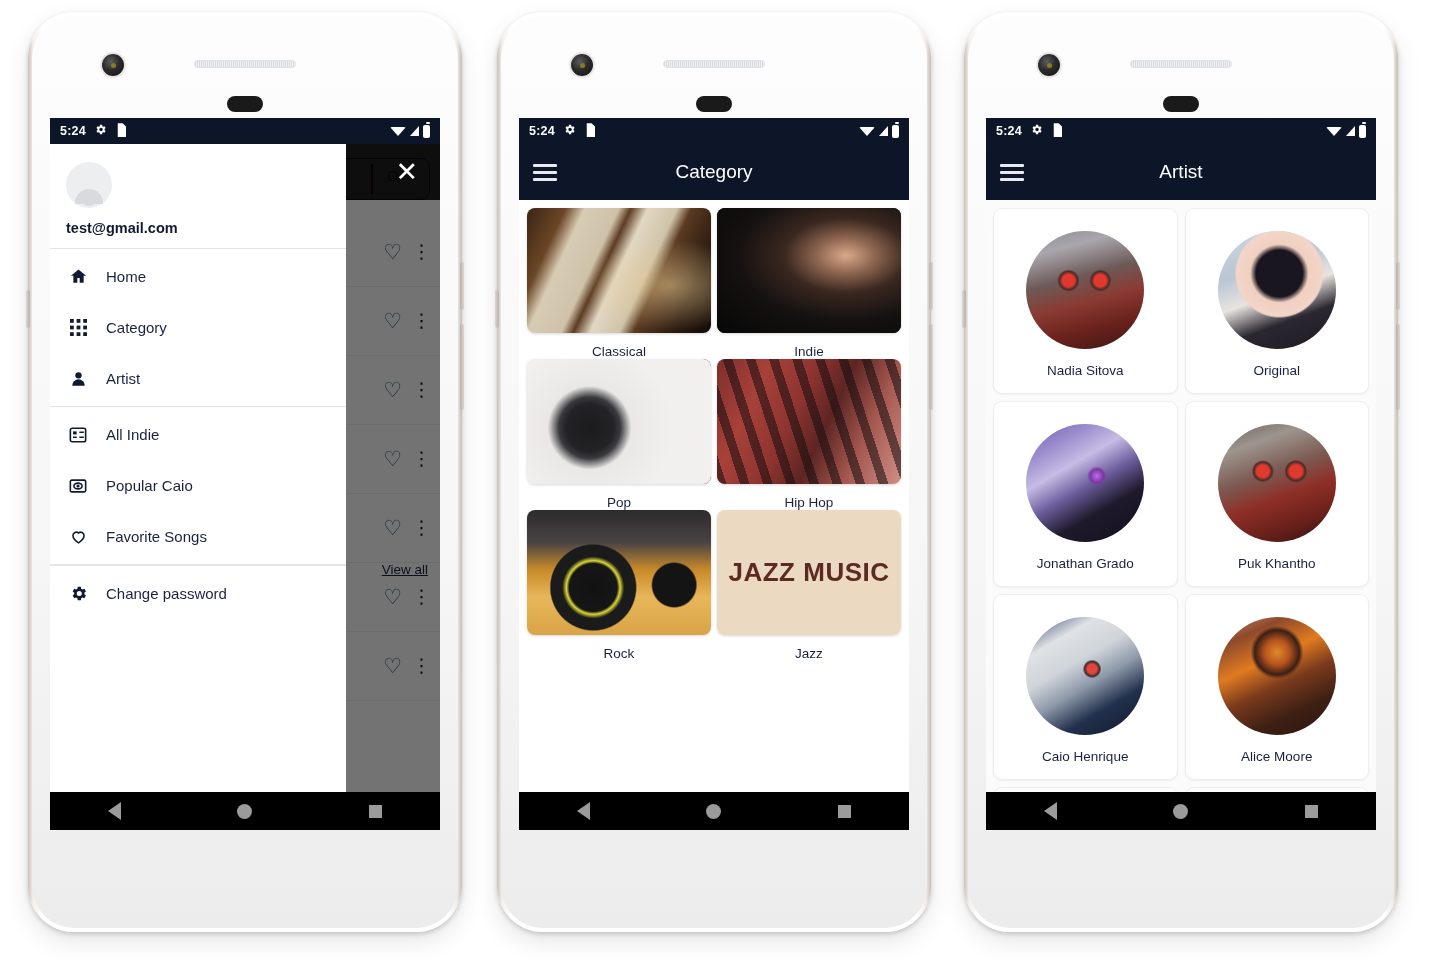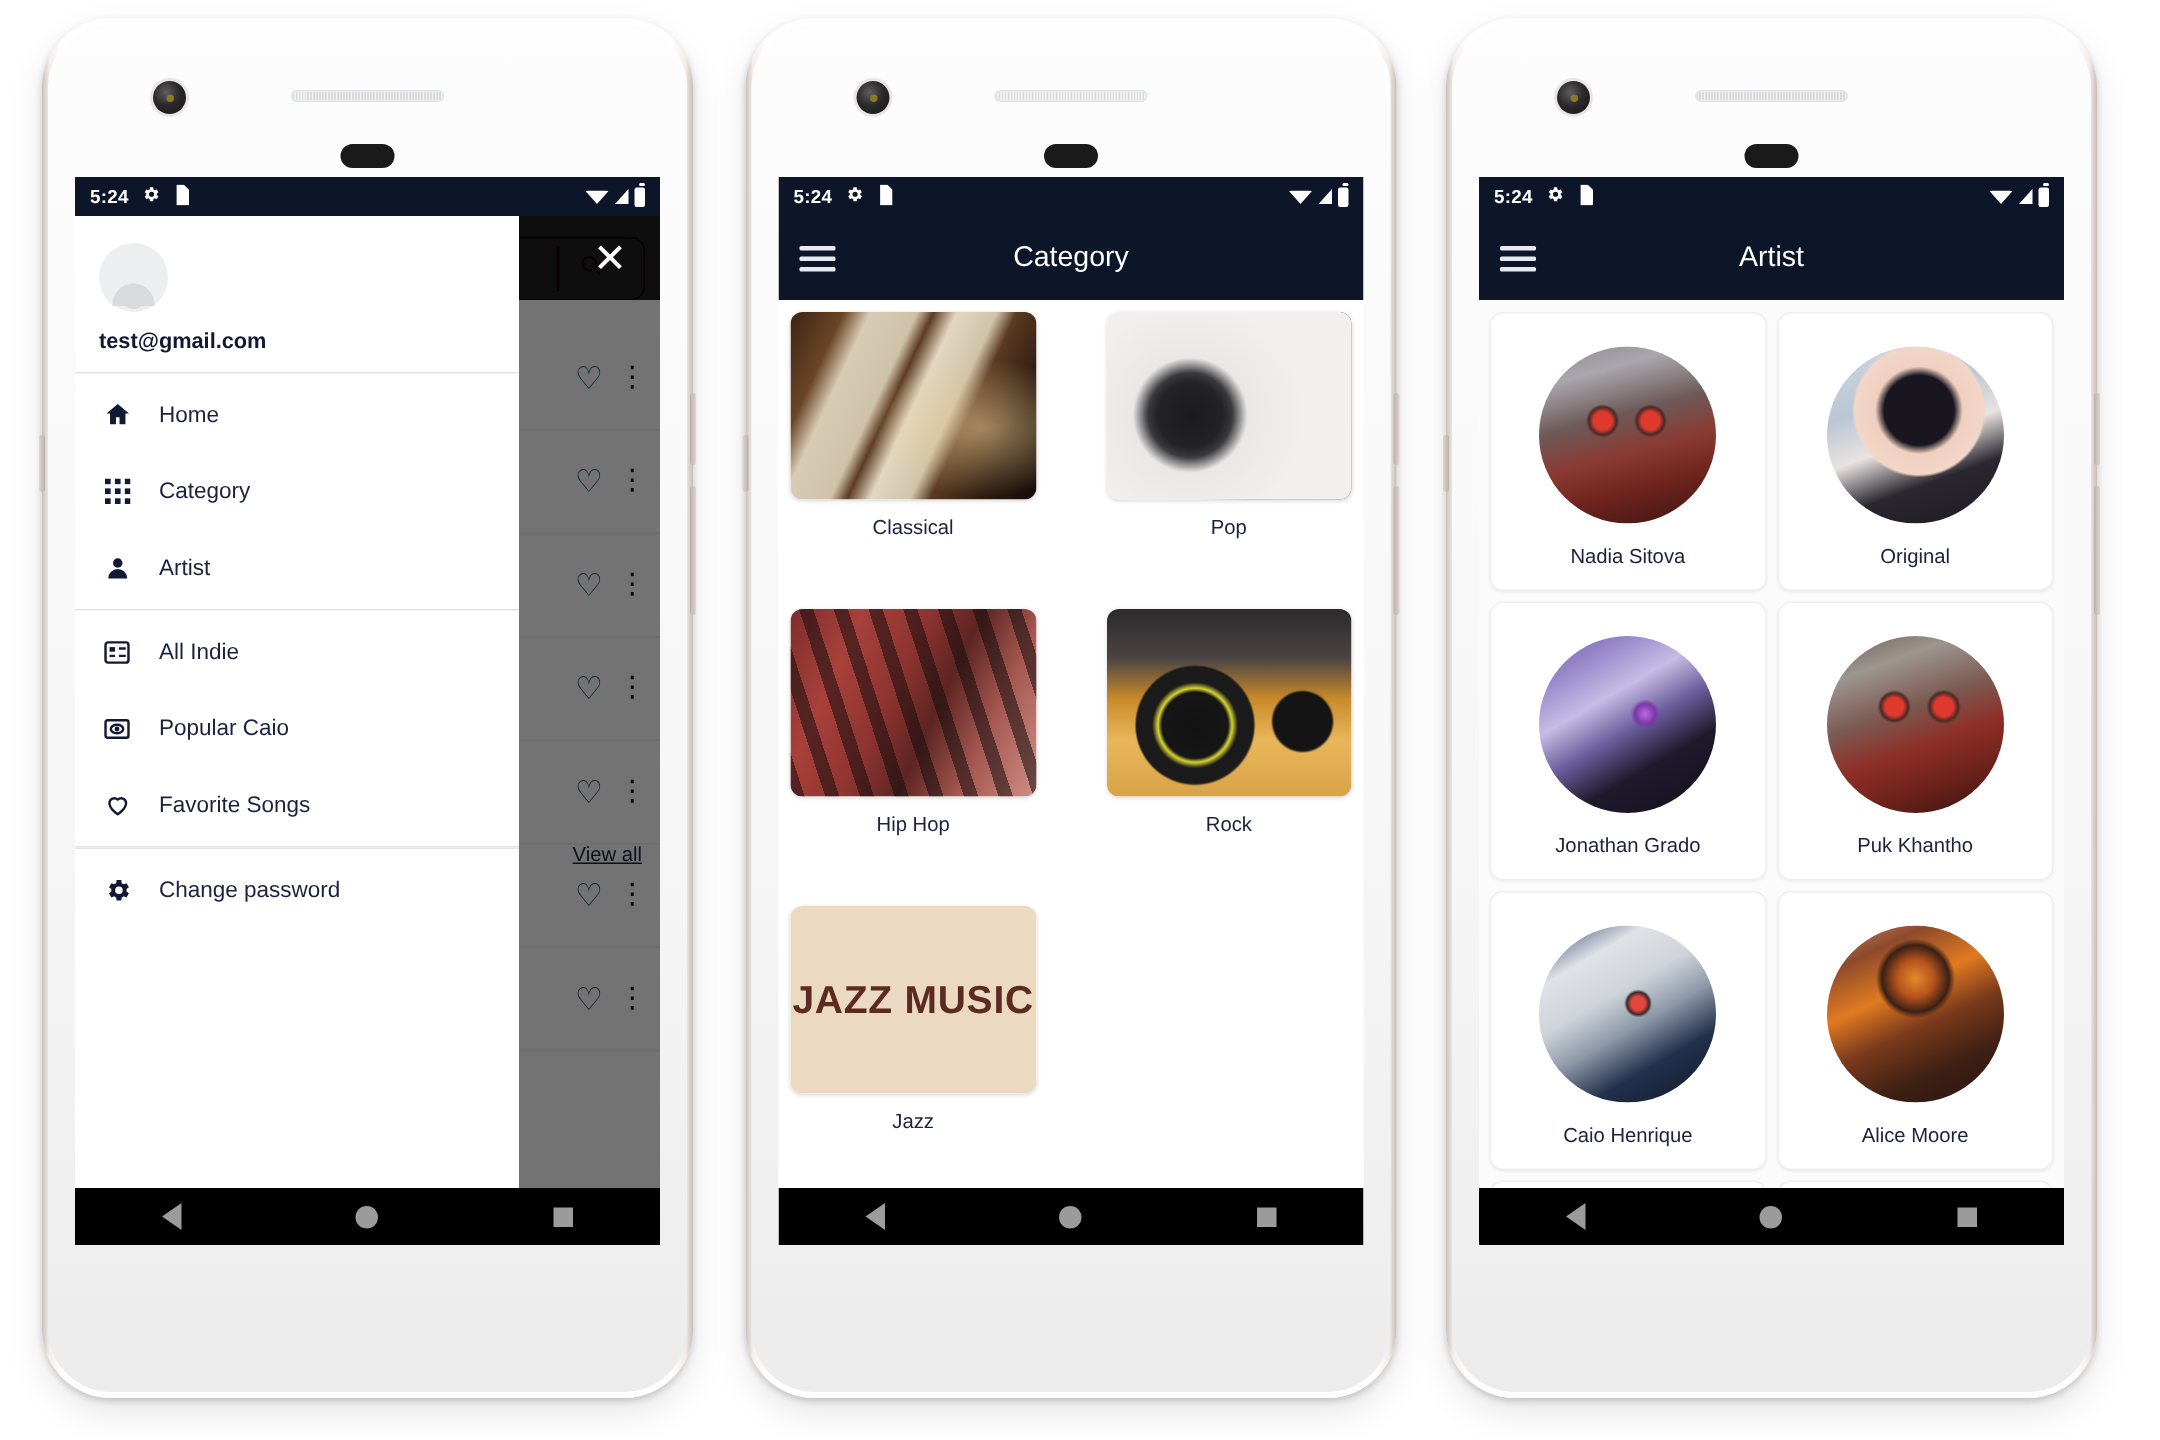--- a/index.html
+++ b/index.html
@@ -154,21 +154,21 @@
   }
   .nav-back { width:0;height:0;border-top:9px solid transparent;border-bottom:9px solid transparent;border-right:13px solid #9b9b9b; }
   .nav-home { width:15px;height:15px;border-radius:50%;background:#9b9b9b; }
   .nav-rec  { width:13px;height:13px;background:#9b9b9b; }
 
   
   .cat-grid {
     position:absolute; left:0; right:0; top:82px; bottom:38px;
     padding:8px 8px 0 8px;
     display:grid; grid-template-columns:1fr 1fr; grid-auto-rows:151px;
-    column-gap:6px; row-gap:0; background:#fff;gap:47px;
+    column-gap:6px; row-gap:0; background:#fff;
   }
   .cat-cell { display:flex; flex-direction:column; align-items:center; }
   .cat-img {
     width:100%; height:145px; border-radius:8px; overflow:hidden;
     box-shadow:0 1px 3px rgba(0,0,0,.16);
   }
   .cat-label { font-size:13.5px; color:#1b2240; margin-top:11px; }
 
   .img-classical{width:100%;height:100%;background:
     radial-gradient(ellipse at 78% 62%,rgba(238,208,150,.55) 0%,rgba(0,0,0,0) 42%),
@@ -489,20 +489,26 @@
 
       <div class="cat-grid">
         <div class="cat-cell">
           <div class="cat-img">
               <div class="img-classical"></div>
             </div>
           <div class="cat-label">Classical</div>
         </div>
         <div class="cat-cell">
           <div class="cat-img">
+              <div class="img-indie"></div>
+            </div>
+          <div class="cat-label">Indie</div>
+        </div>
+        <div class="cat-cell">
+          <div class="cat-img">
               <div class="img-pop"></div>
             </div>
           <div class="cat-label">Pop</div>
         </div>
         <div class="cat-cell">
           <div class="cat-img">
               <div class="img-hiphop"></div>
             </div>
           <div class="cat-label">Hip Hop</div>
         </div>

